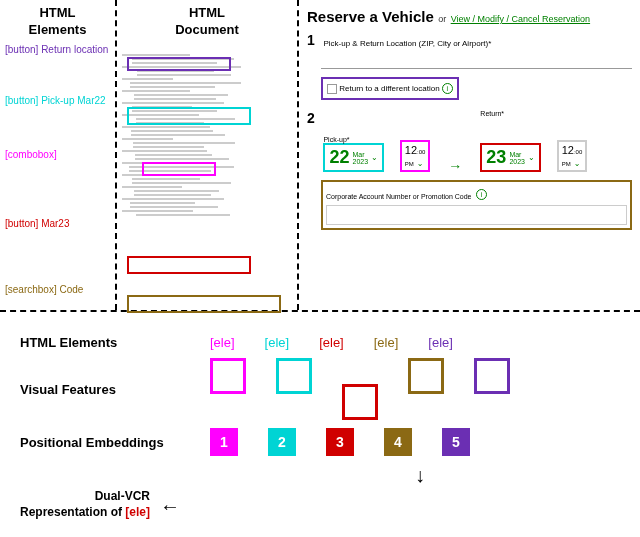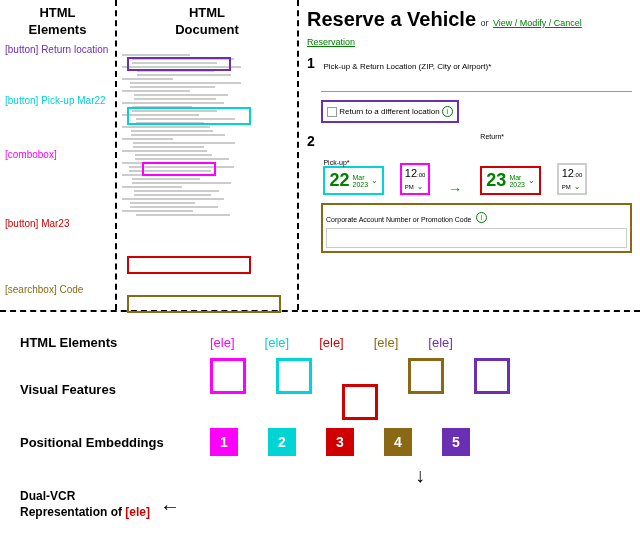--- a/index.html
+++ b/index.html
@@ -53,21 +53,21 @@
       border: 2px solid;
       background: transparent;
     }
     
     
     .webpage {
       padding: 8px;
       position: relative;
     }
     .reserve-title {
-      font-size: 20px;
+      font-size: 15px;
       font-weight: bold;
       display: inline;
     }
     .reserve-or {
       font-size: 9px;
       color: #333;
     }
     .reserve-link {
       font-size: 9px;
       color: #008000;
@@ -223,21 +223,21 @@
       padding-left: 200px;
     }
     .encoder-row {
       display: flex;
       align-items: center;
       gap: 10px;
     }
     .output-label {
       font-weight: bold;
       font-size: 12px;
-      text-align: left;
+      text-align: right;
       line-height: 1.3;
     }
     .left-arrow {
       font-size: 20px;
     }
     .encoder-box {
       flex: 1;
       background: #1e5fb3;
       color: white;
       text-align: center;

